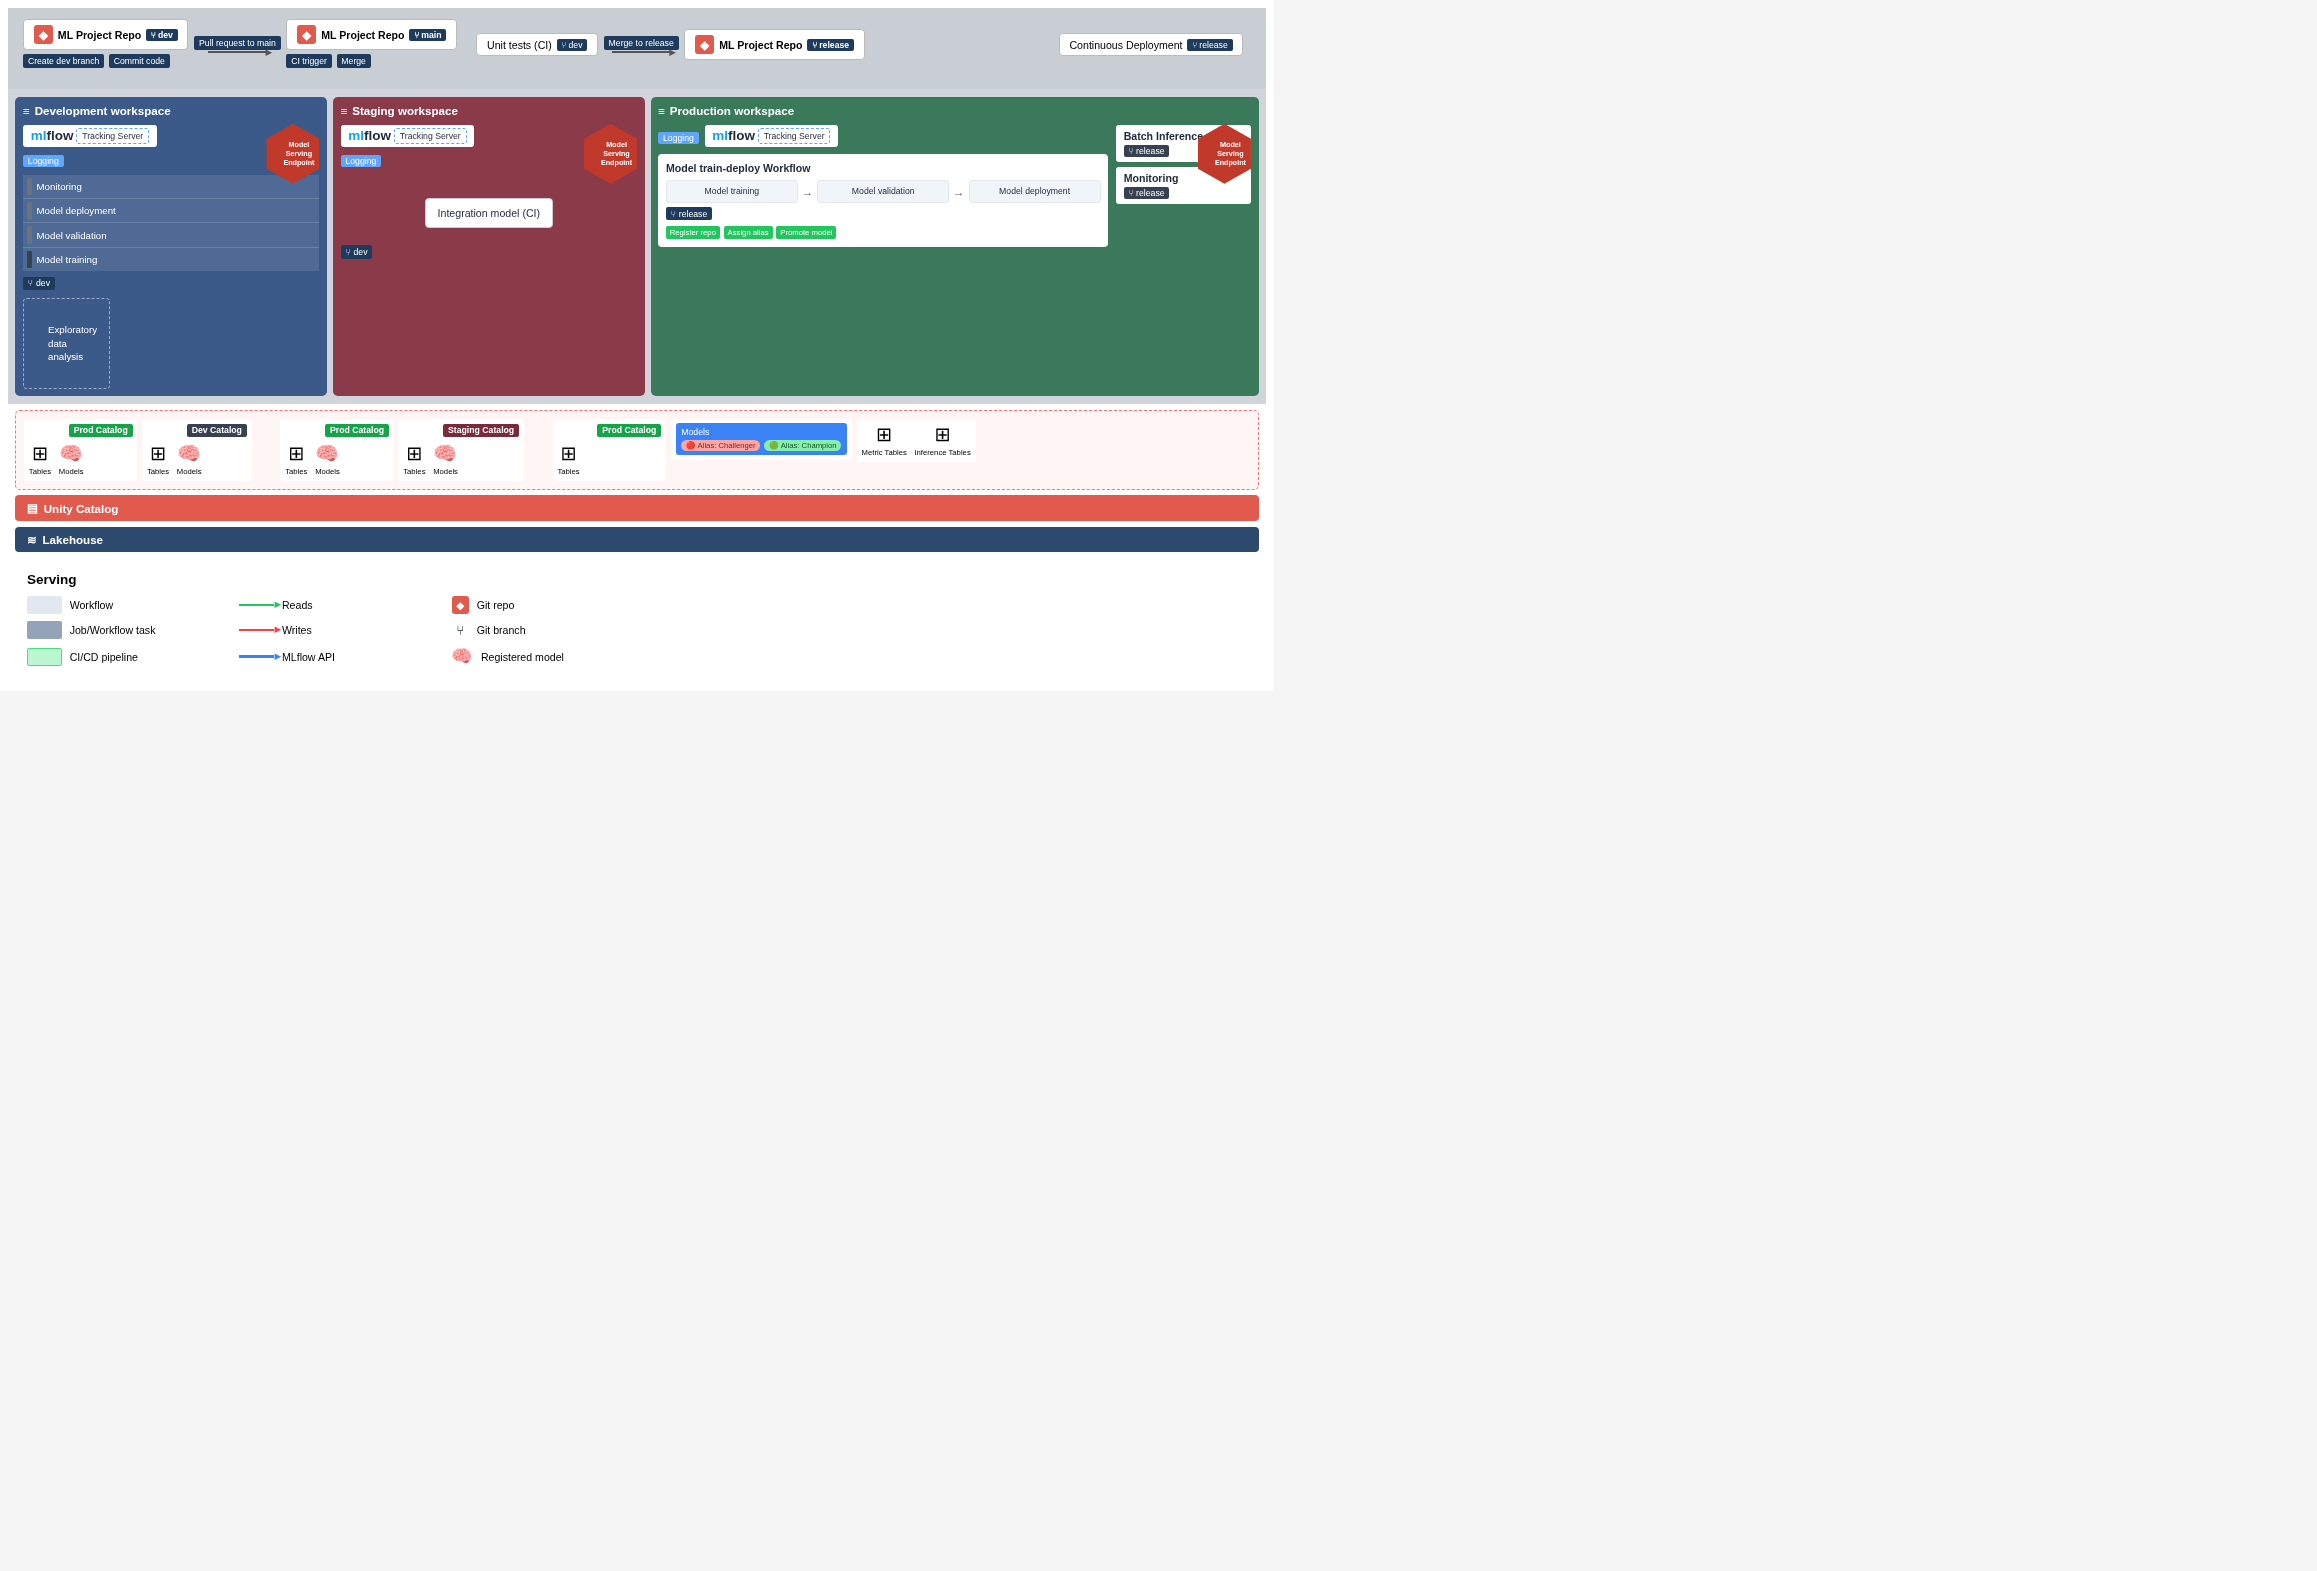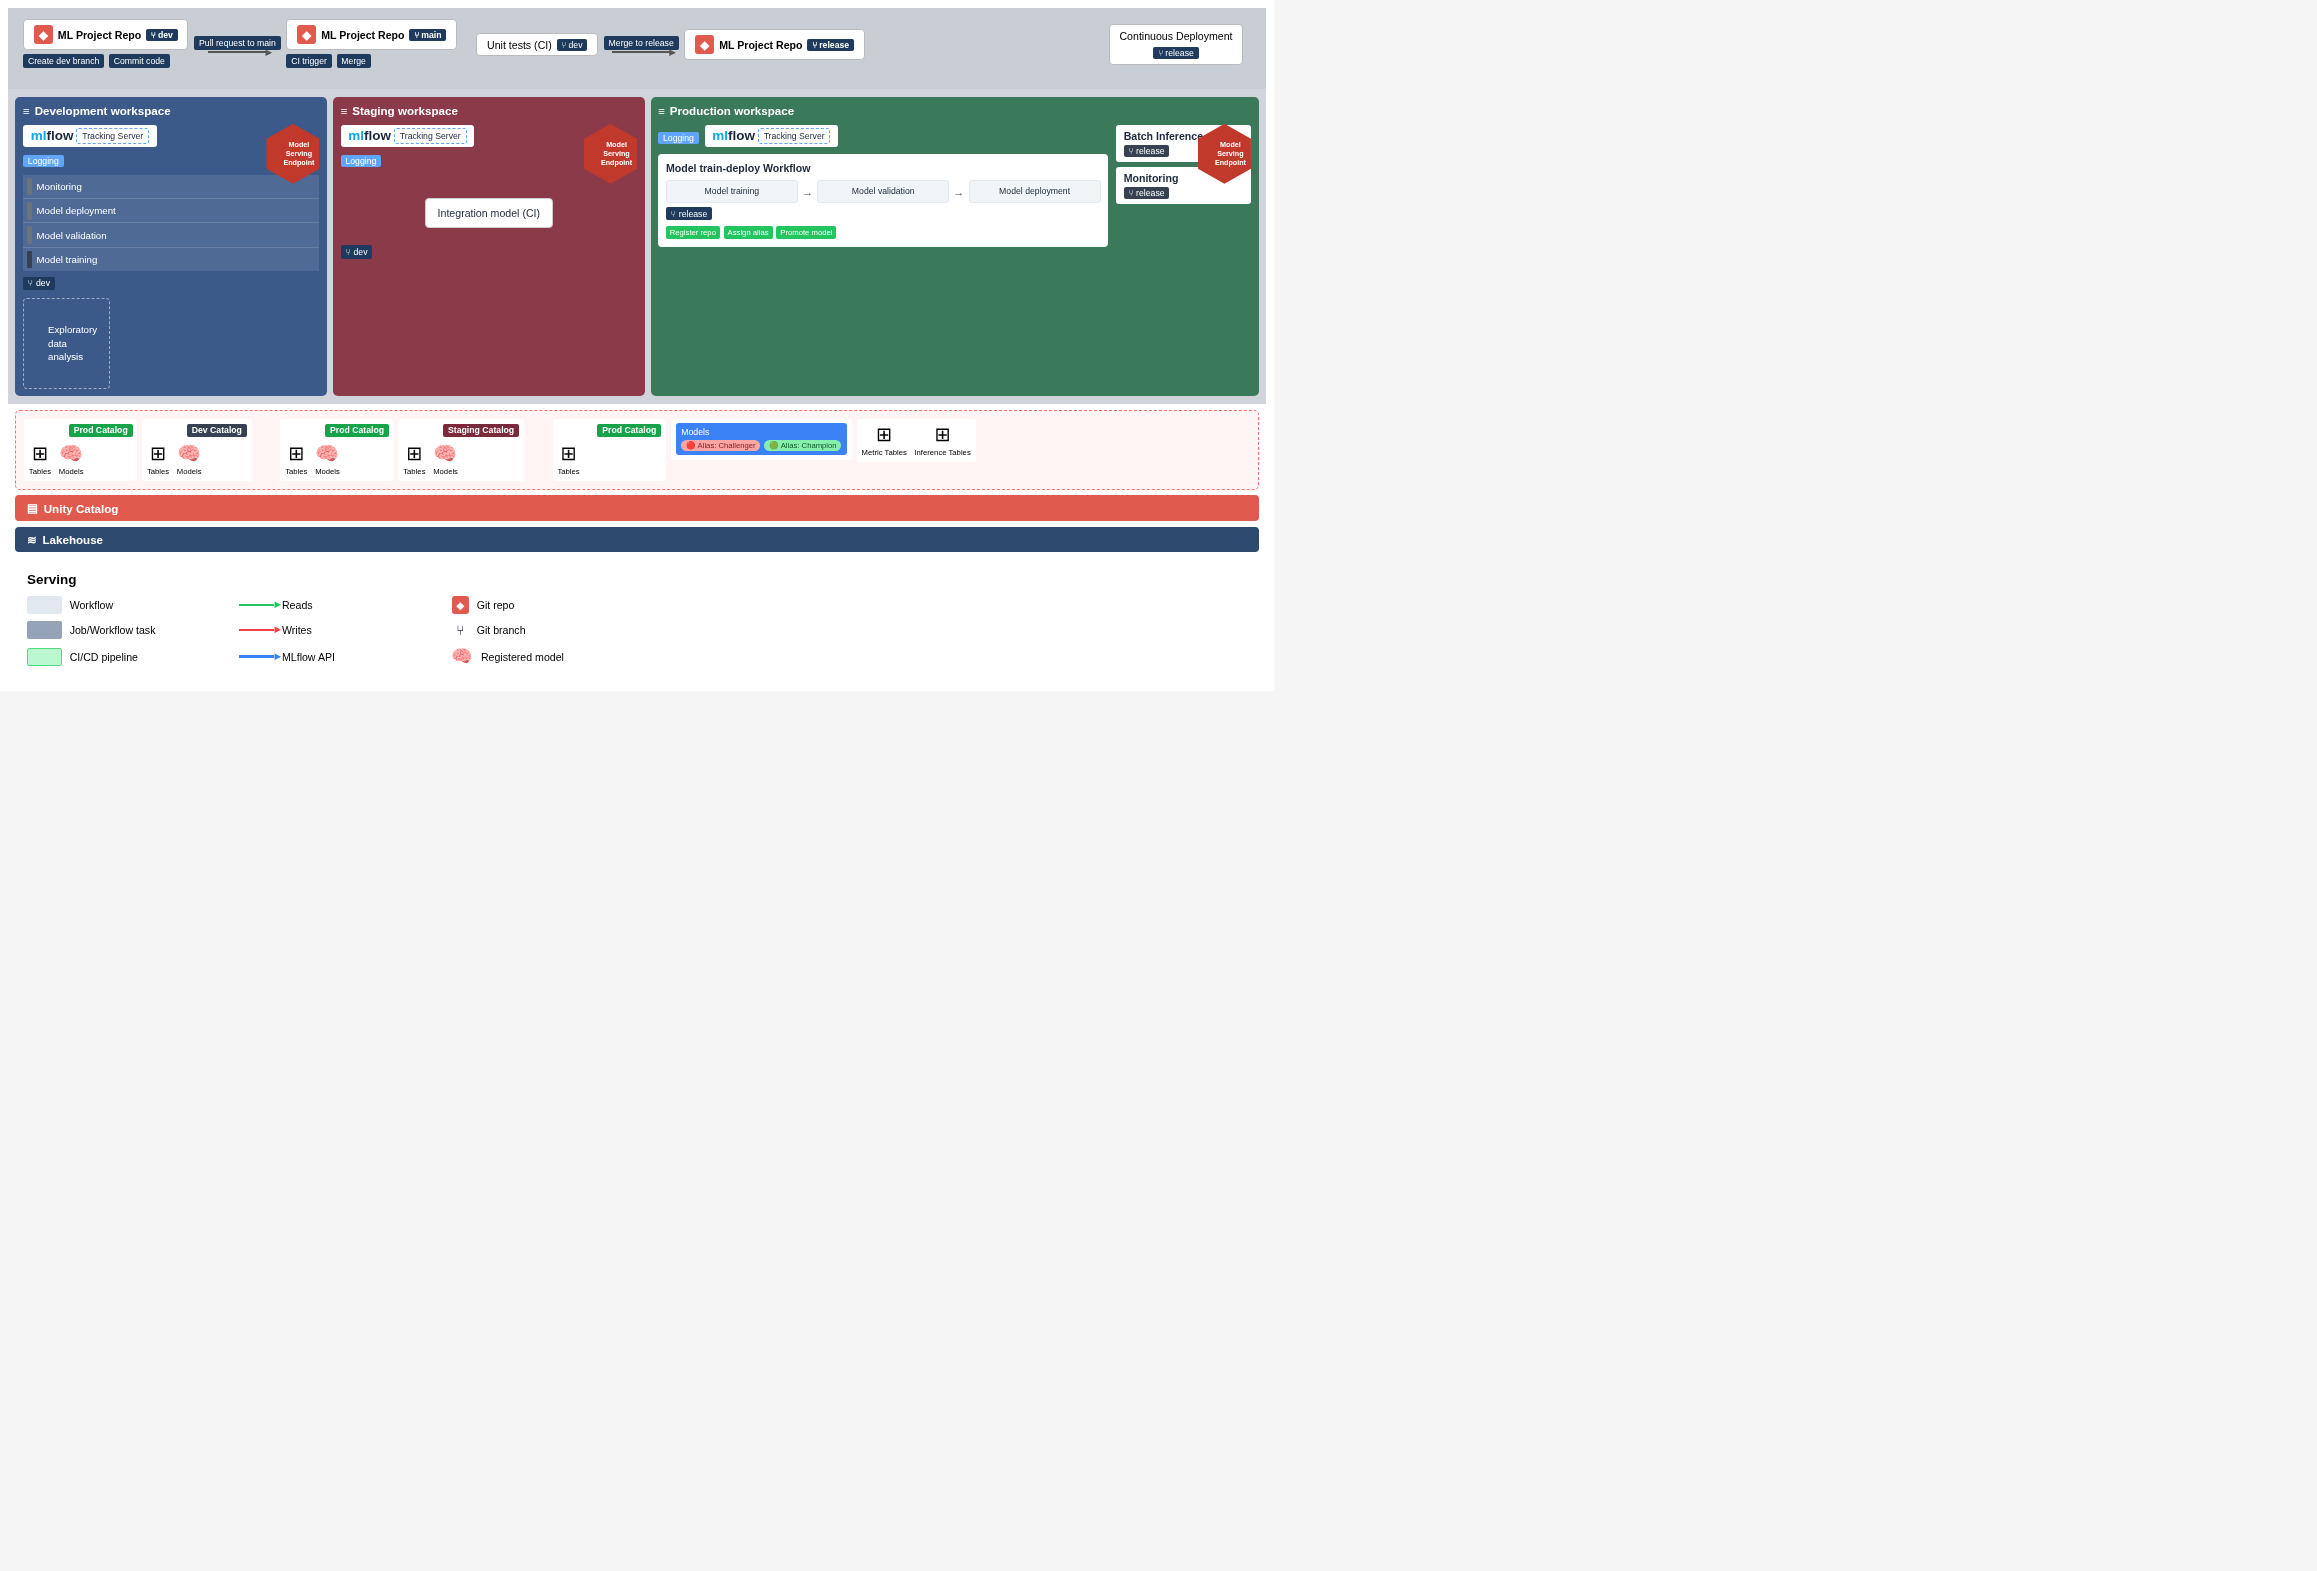--- a/index.html
+++ b/index.html
@@ -136,21 +136,20 @@
     .cd-box {
       background: white;
       border: 1px solid #bbb;
       border-radius: 3.9px;
       padding: 4.8px 9.7px;
       font-size: 10.6px;
       display: flex;
       align-items: center;
       gap: 4.8px;
       margin-right: 7.7px;
-      flex-direction: column;
     }
 
     .sub-tags {
       display: flex;
       gap: 4.8px;
       margin-top: 3.9px;
     }
 
     .workspace-container {
       display: flex;

